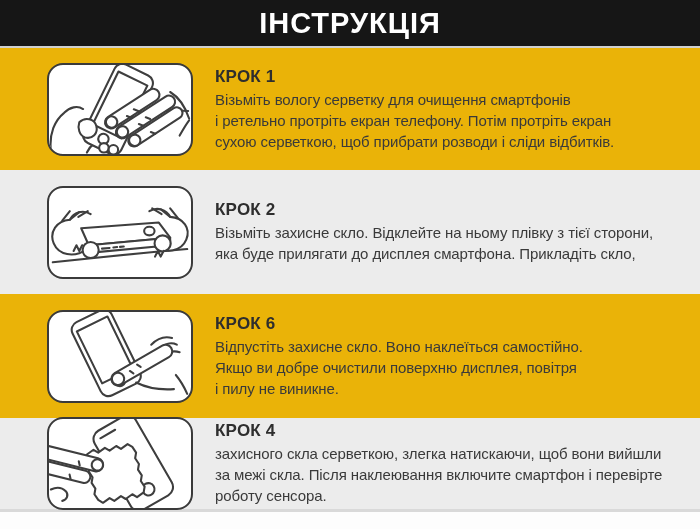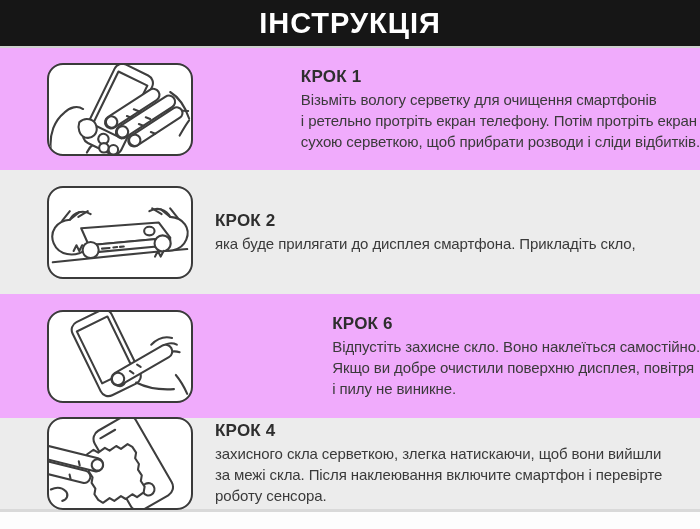--- a/index.html
+++ b/index.html
@@ -13,21 +13,21 @@
   .banner {
     height: 48px; background: #161616;
     border-bottom: 2px solid #cfcfcf;
     display: flex; align-items: center; justify-content: center;
   }
   .banner h1 {
     color: #ffffff; font-size: 29px; font-weight: bold;
     letter-spacing: 1px;
   }
   .row { display: flex; align-items: center; }
-  .row-white { background: #f0abfc; justify-content: space-between; }
+  .row-white { background: #eab308; }
   .row-gray  { background: #ececec; }
   .r1 { height: 122px; }
   .r2 { height: 124px; }
   .r3 { height: 124px; }
   .r4 { height: 94px; border-bottom: 3px solid #d9d9d9; }
   .illus {
     flex: 0 0 auto;
     width: 146px; height: 93px;
     margin-left: 47px;
     background: #ffffff;
@@ -101,20 +101,21 @@
         <ellipse cx="106" cy="45" rx="5.5" ry="4.5" fill="#fff"></ellipse>
         <path d="M42,60 L128,52 L128,60 L42,68 Z" fill="#fff"></path>
         <path d="M56,63.5 l8,-0.7 M68,62.3 l4,-0.4 M75,61.7 l4,-0.4"></path>
         <circle cx="44" cy="65" r="8.5" fill="#fff"></circle>
         <circle cx="120" cy="58" r="8.5" fill="#fff"></circle>
         <path d="M26,66 l3,-6 l3,6 l3,-6 M112,72 l3,-6 l3,6 l3,-6"></path>
       </svg>
     </div>
     <div class="text">
       <div class="step-label">КРОК 2</div>
+      <div class="line">Візьміть захисне скло. Відклейте на ньому плівку з тієї сторони,</div>
       <div class="line">яка буде прилягати до дисплея смартфона. Прикладіть скло,</div>
     </div>
   </section>
 
   <section class="row row-white r3">
     <div class="illus">
       <svg viewBox="0 0 150 93" stroke="#3e3e3e" stroke-width="2.2" fill="none" stroke-linecap="round" stroke-linejoin="round">
         <g transform="rotate(-26 60 44)">
           <rect x="38" y="0" width="46" height="86" rx="9" fill="#fff"></rect>
           <rect x="43" y="9" width="36" height="61" fill="#fff"></rect>

